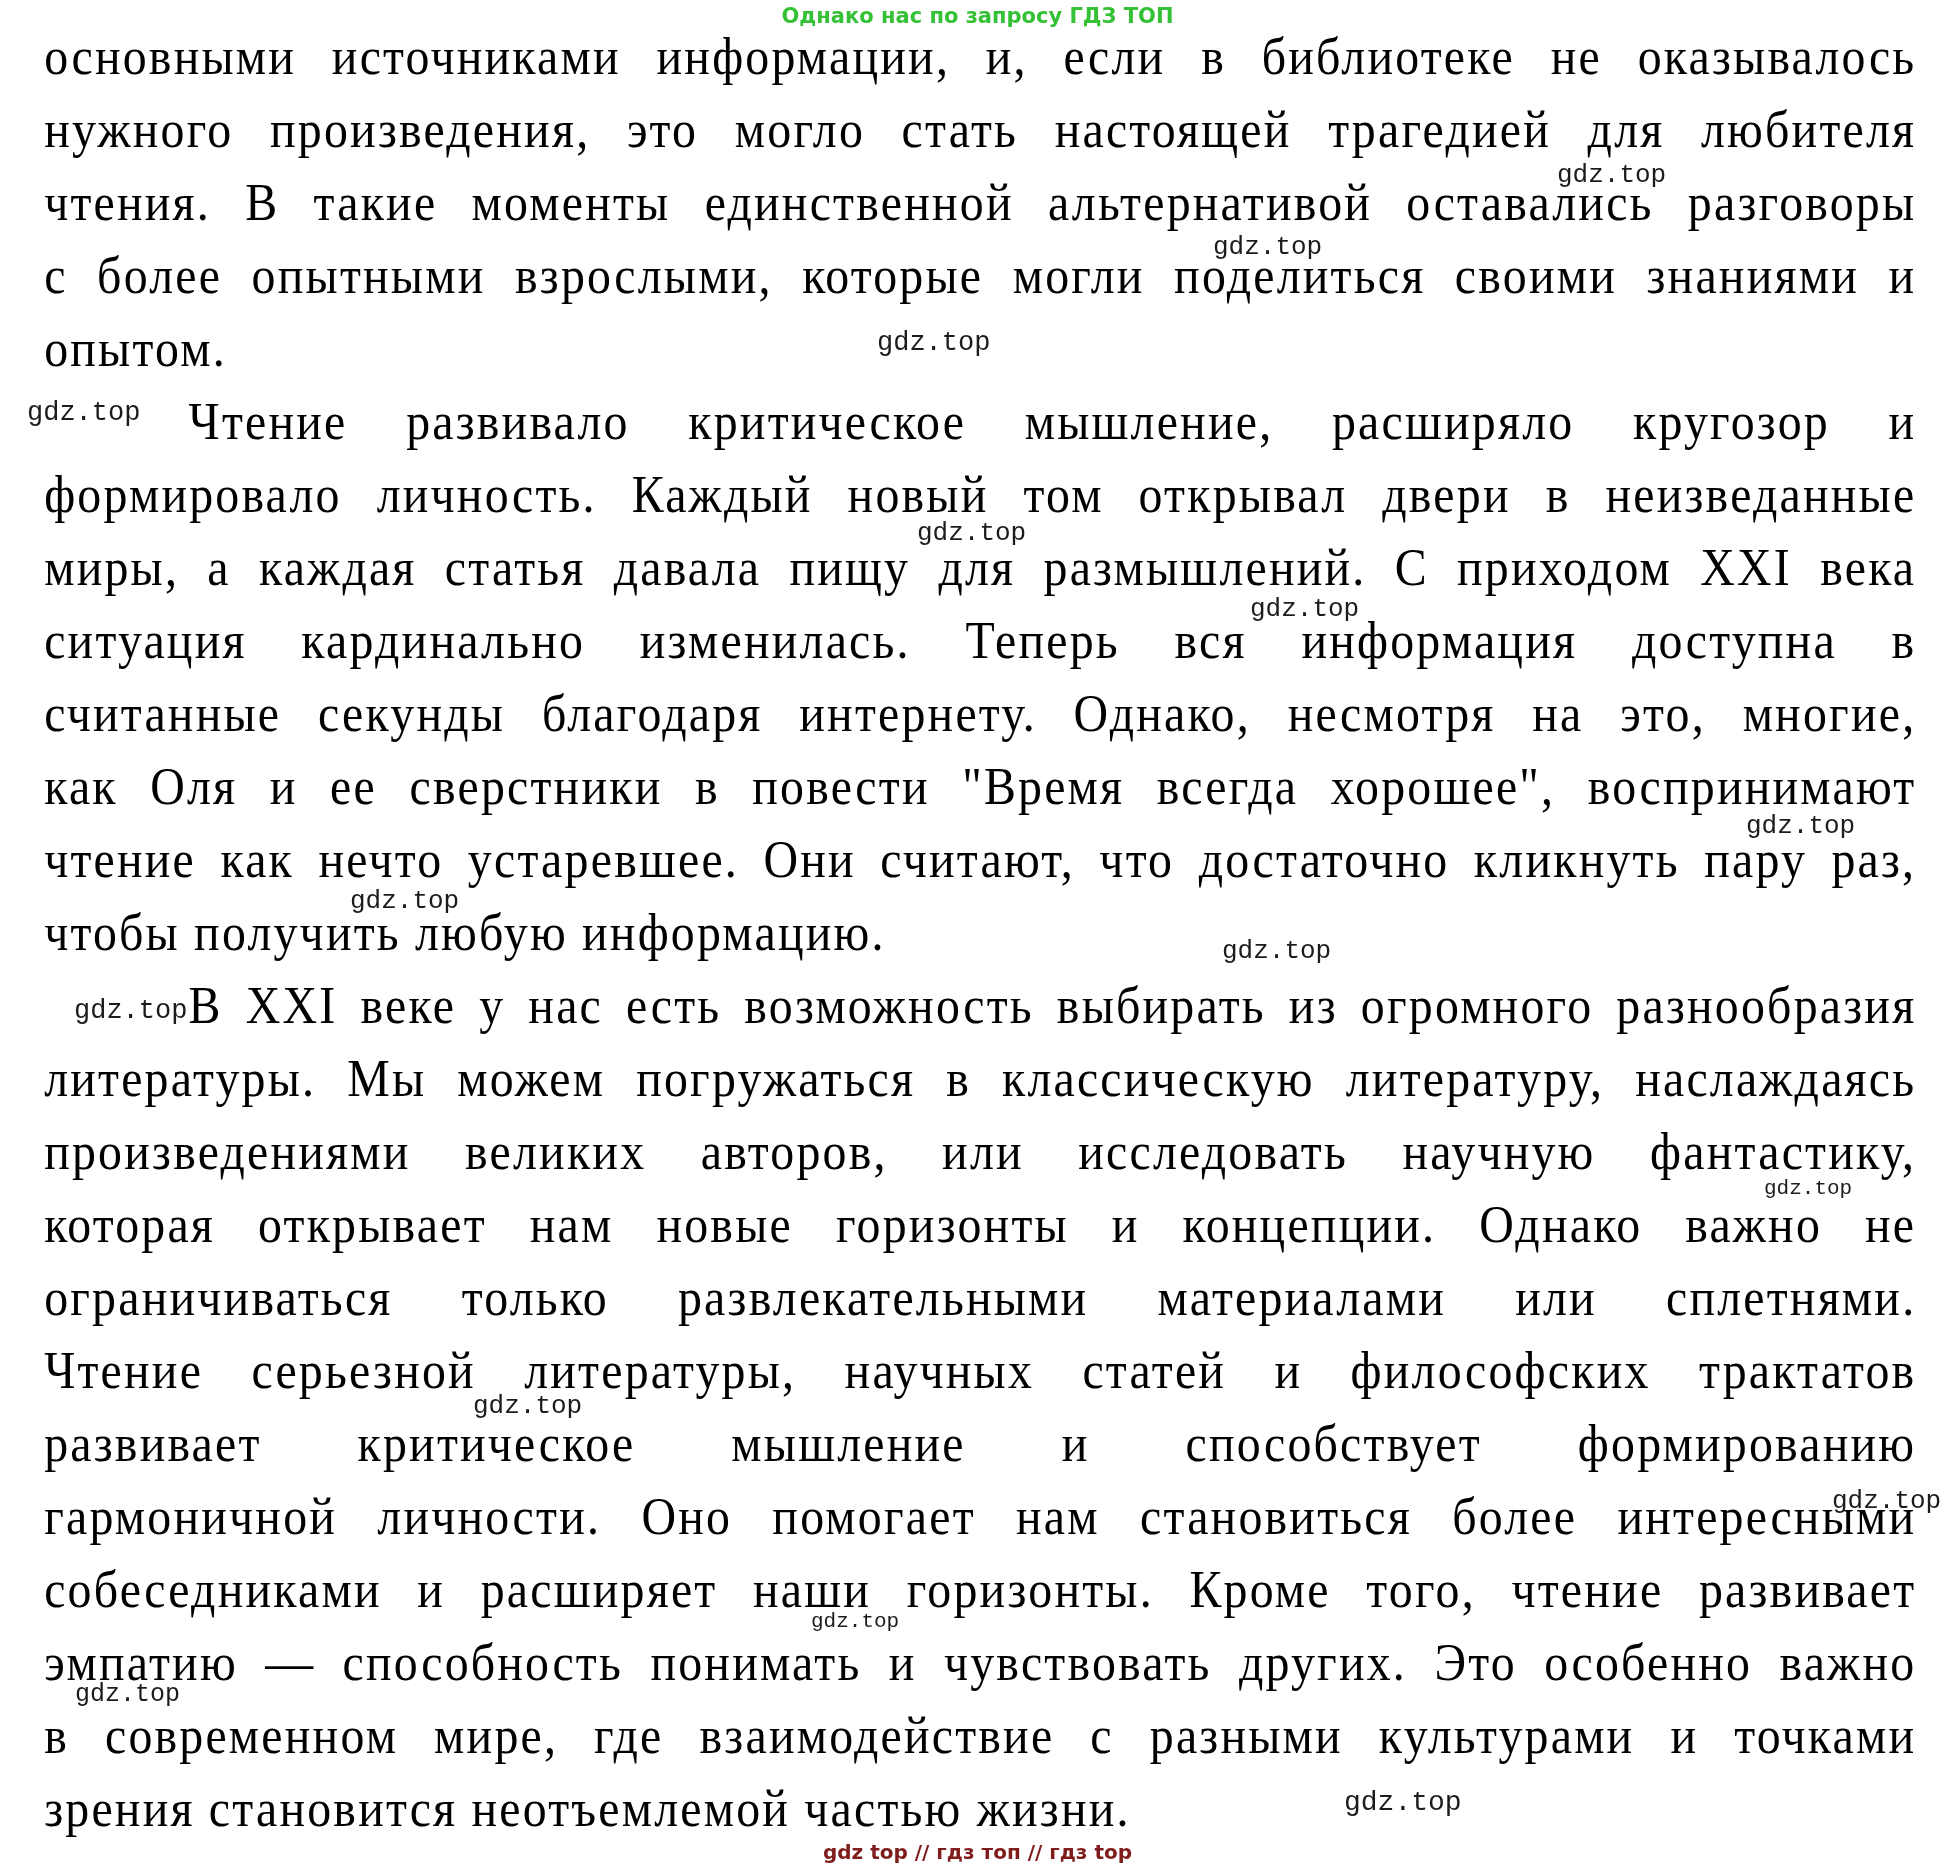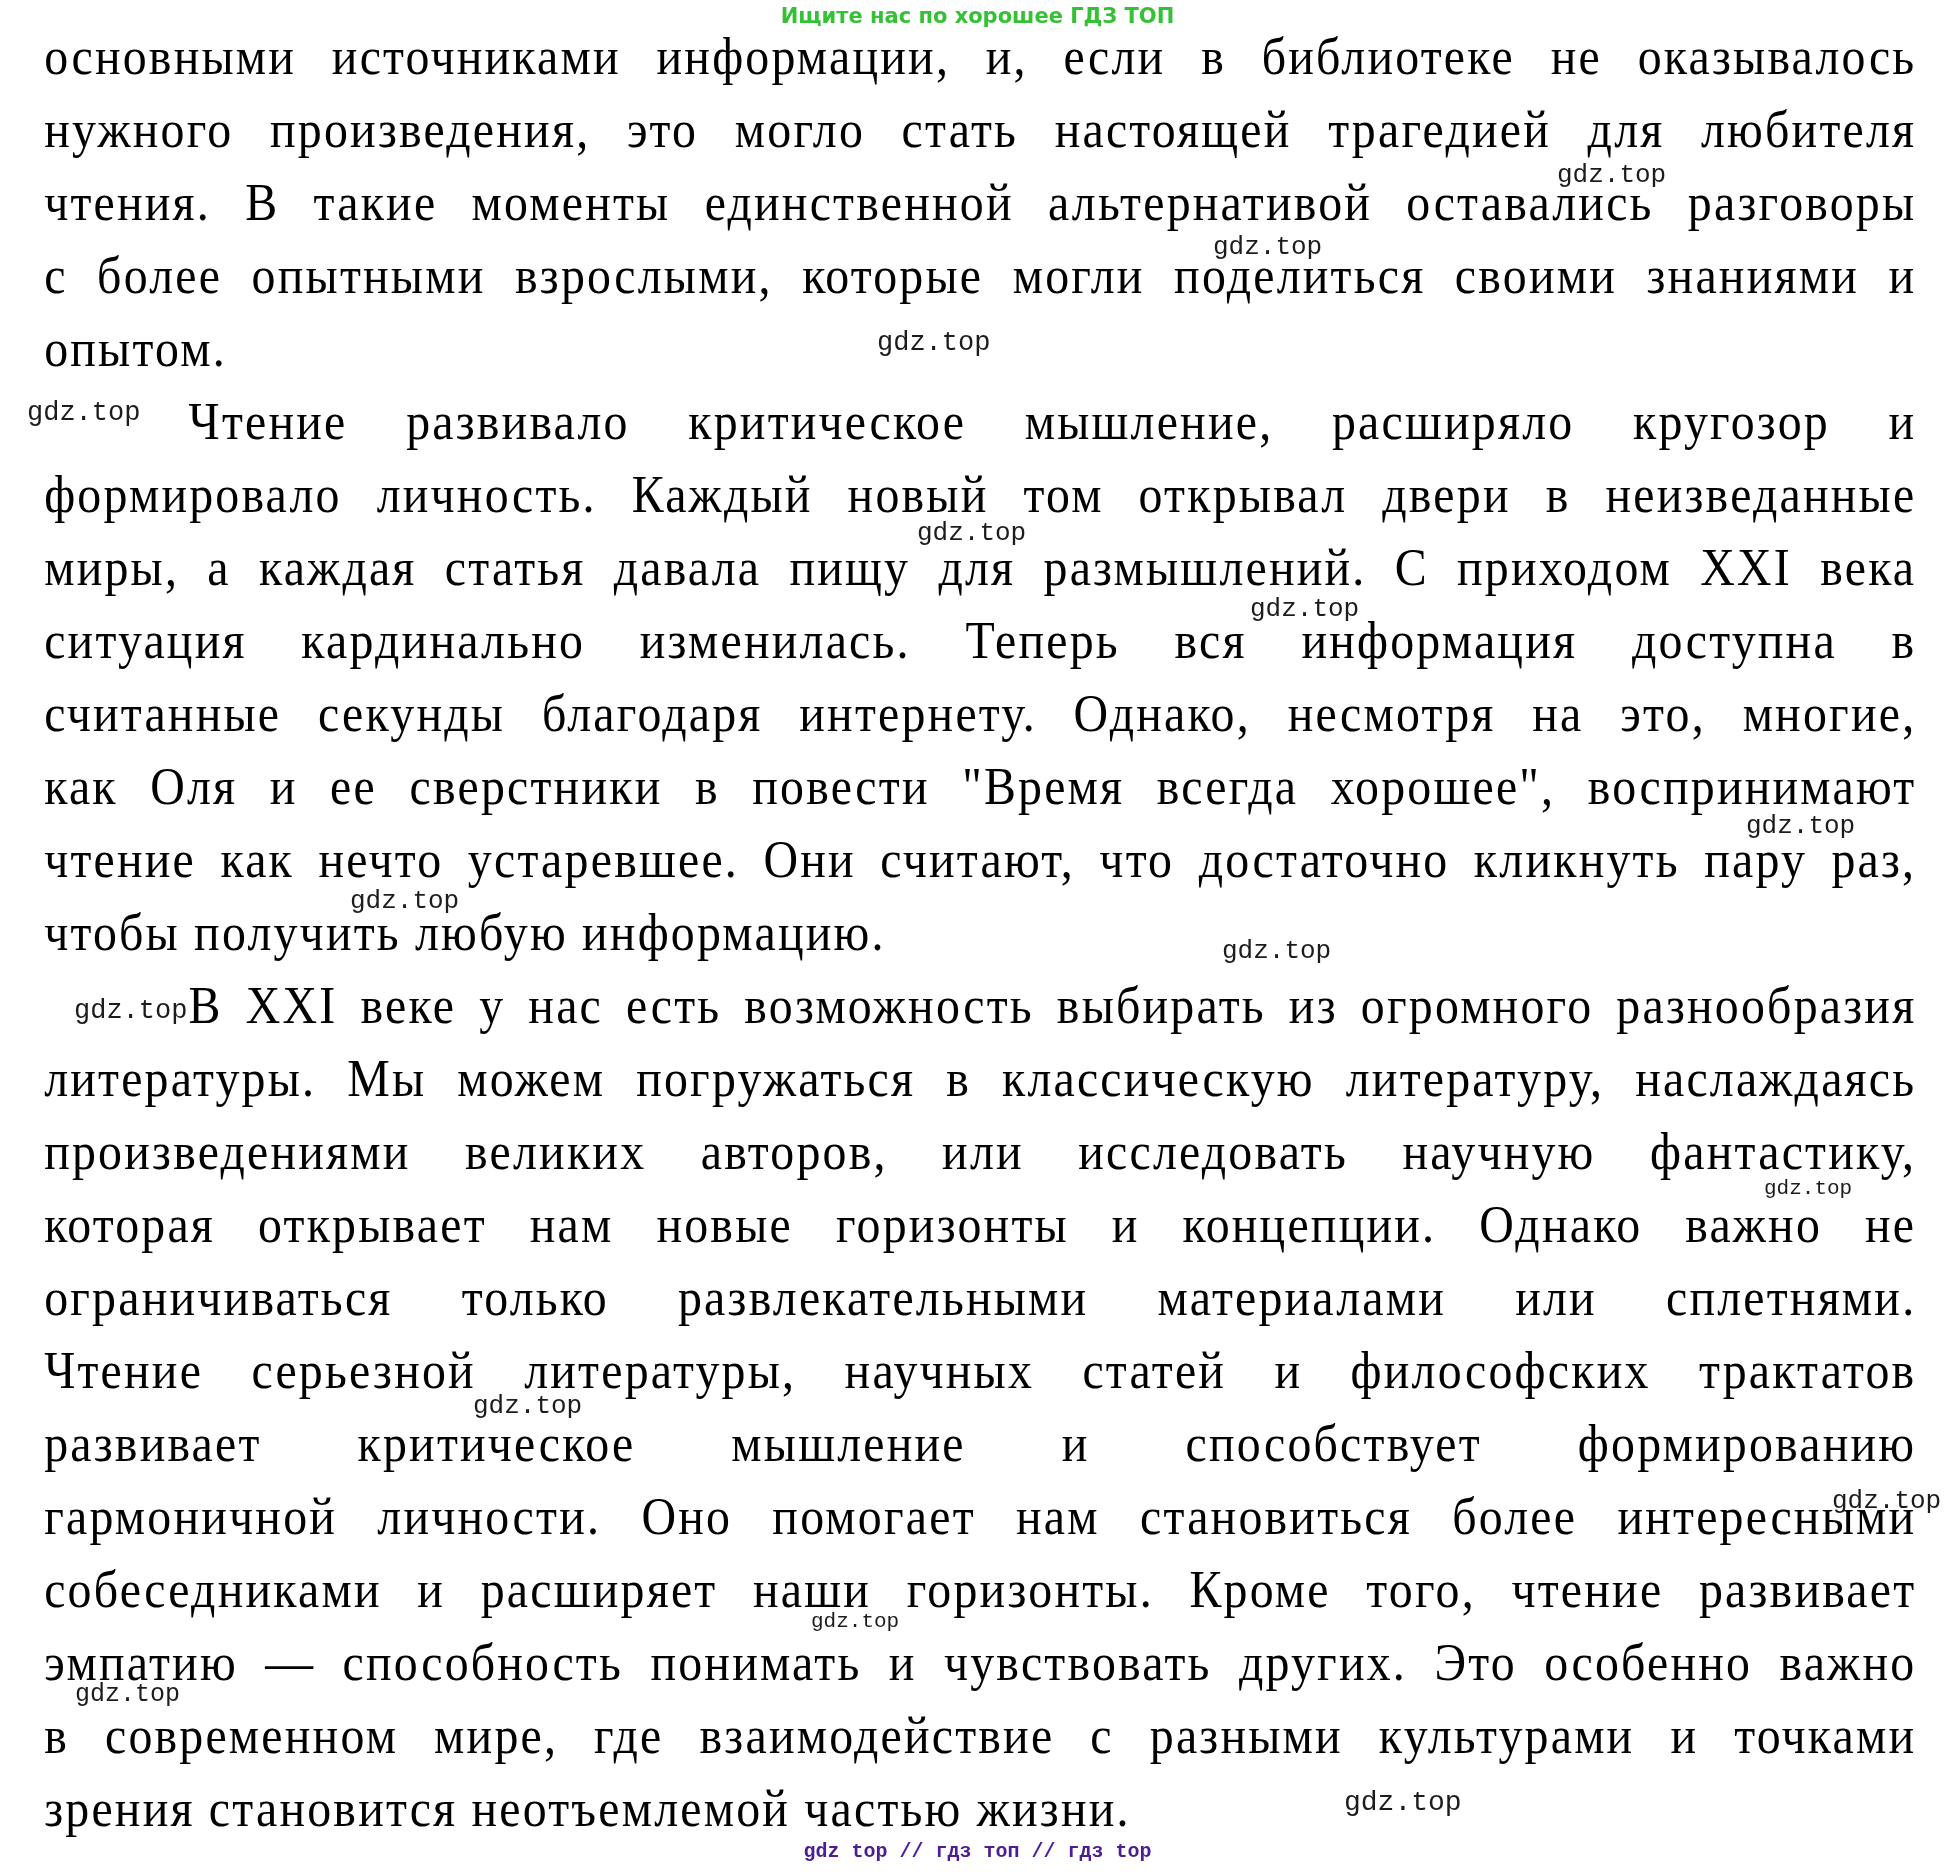--- a/index.html
+++ b/index.html
@@ -48,21 +48,21 @@
     font-family:Liberation Mono, monospace;
     color:#1c1c1c;
     white-space:nowrap;
   }
 </style>
 </head>
 <body>
 
 <div class="page">
 
-  <div class="promo" style="color: rgb(53, 193, 53);">Ищите нас по хорошее ГДЗ ТОП</div>
+  <div class="promo" style="color: rgb(53, 193, 53);">Однако нас по запросу ГДЗ ТОП</div>
 
   <div class="text-block" style="color: rgb(0, 0, 0);">
 
   <div class="line just">
         <span>основными</span>
         <span>источниками</span>
         <span>информации,</span>
         <span>и,</span>
         <span>если</span>
         <span>в</span>
@@ -317,16 +317,16 @@
       <div class="wm" style="left: 1222px; top: 936px; font-size: 26px; color: rgb(28, 28, 28);">gdz.top</div>
       <div class="wm" style="left: 74px; top: 996px; font-size: 27px; color: rgb(28, 28, 28);">gdz.top</div>
       <div class="wm" style="left: 1764px; top: 1177px; font-size: 21px; color: rgb(28, 28, 28);">gdz.top</div>
       <div class="wm" style="left: 473px; top: 1391px; font-size: 26px; color: rgb(28, 28, 28);">gdz.top</div>
       <div class="wm" style="left: 1832px; top: 1486px; font-size: 26px; color: rgb(28, 28, 28);">gdz.top</div>
       <div class="wm" style="left: 811px; top: 1610px; font-size: 21px; color: rgb(28, 28, 28);">gdz.top</div>
       <div class="wm" style="left: 75px; top: 1680px; font-size: 25px; color: rgb(28, 28, 28);">gdz.top</div>
       <div class="wm" style="left: 1344px; top: 1787px; font-size: 28px; color: rgb(28, 28, 28);">gdz.top</div>
     </div>
 
-  <div class="footer" style="color: #4c1d95; font-family: Liberation Mono, monospace;">gdz top  //  гдз топ  //  гдз top</div>
+  <div class="footer" style="color: #7f1d1d;">gdz top  //  гдз топ  //  гдз top</div>
 
 </div>
 
 
 </body></html>

